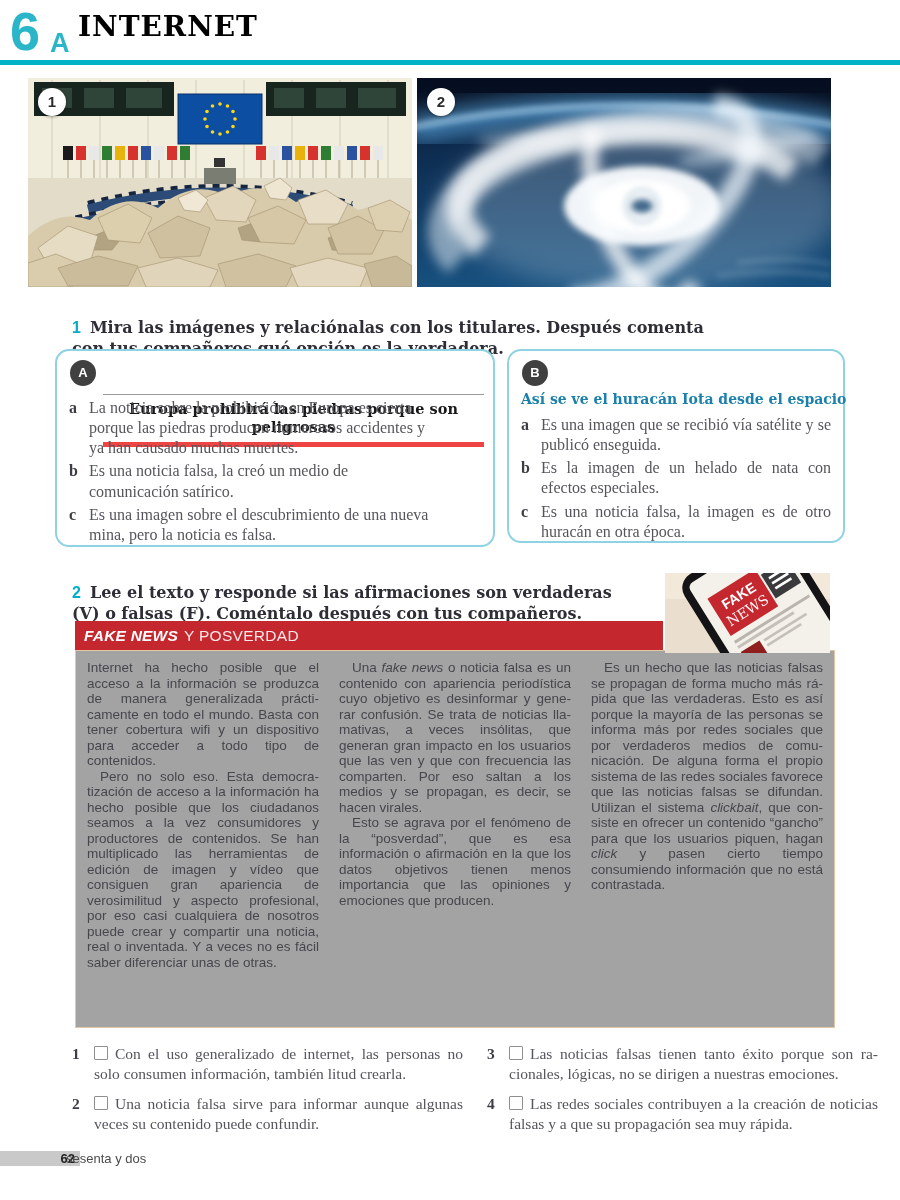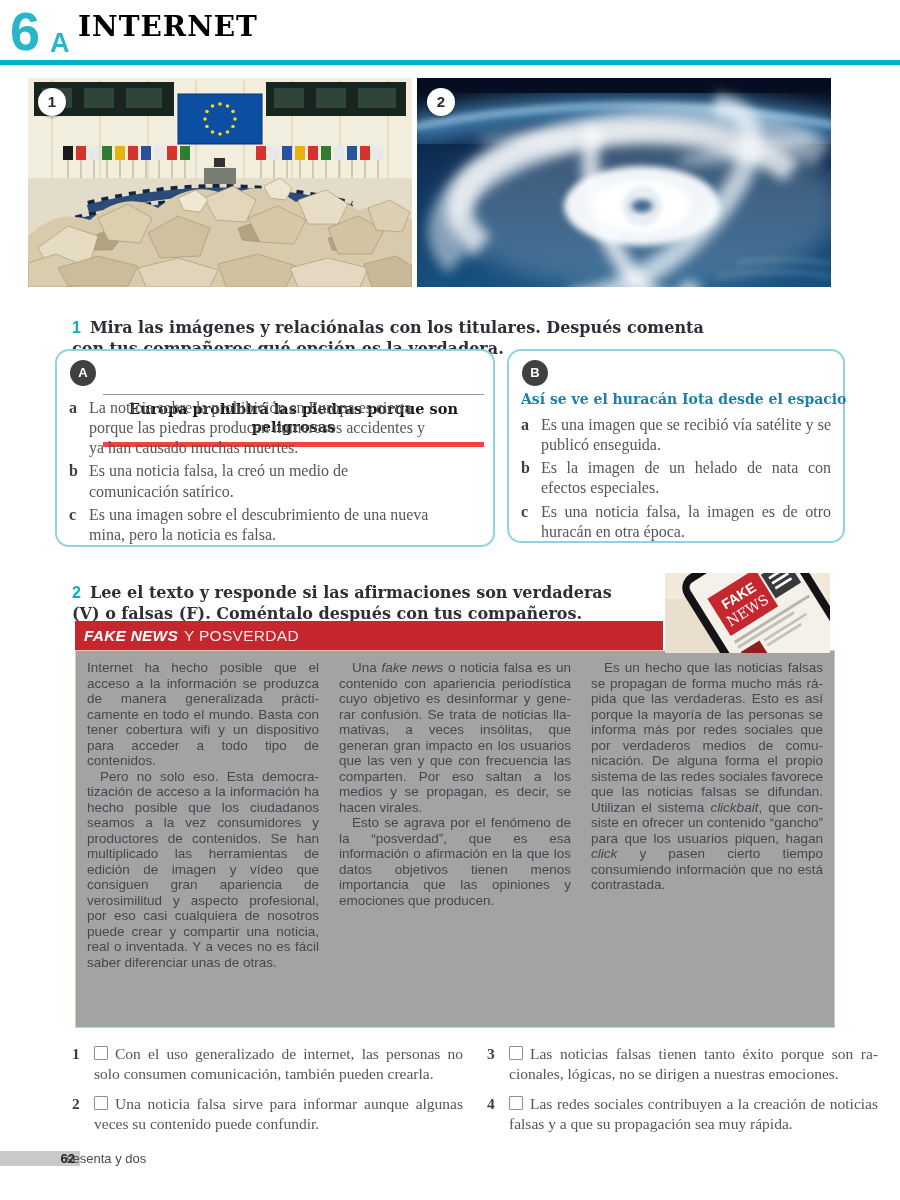--- a/index.html
+++ b/index.html
@@ -304,21 +304,21 @@
     <div class="colm">
   <p class="apar">Es un hecho que las noticias falsas se propagan de forma mucho más rá­pida que las verdaderas. Esto es así porque la mayoría de las personas se informa más por redes sociales que por verdaderos medios de comu­nicación. De alguna forma el propio sistema de las redes sociales favore­ce que las noticias falsas se difundan. Utilizan el sistema <i>clickbait</i>, que con­siste en ofrecer un contenido “gan­cho” para que los usuarios piquen, hagan <i>click</i> y pasen cierto tiempo consumiendo información que no está contrastada.</p>
 
 </div>
   </div>
 
   <div class="statements">
     <div class="st-col">
   <div class="st">
     <span class="n">1</span>
-    <span class="txt"><span class="cbx"></span><span>Con el uso generalizado de internet, las personas no solo consumen comunicación, también pueden crearla.</span></span>
+    <span class="txt"><span class="cbx"></span><span>Con el uso generalizado de internet, las personas no solo consumen información, también litud crearla.</span></span>
   </div>
 
   <div class="st">
     <span class="n">2</span>
     <span class="txt"><span class="cbx"></span><span>Una noticia falsa sirve para informar aunque al­gunas veces su contenido puede confundir.</span></span>
   </div>
 </div>
     <div class="st-col">
   <div class="st">
     <span class="n">3</span>

